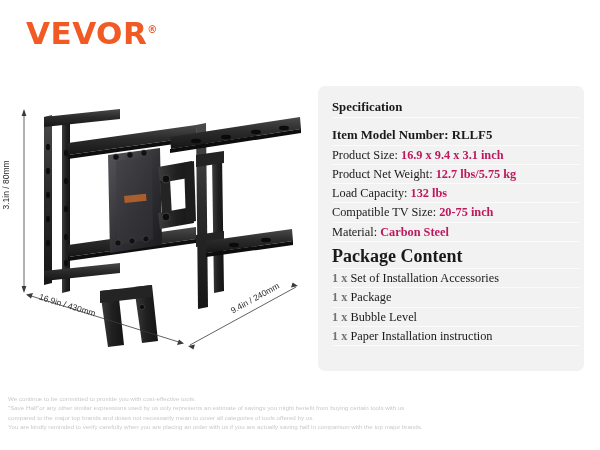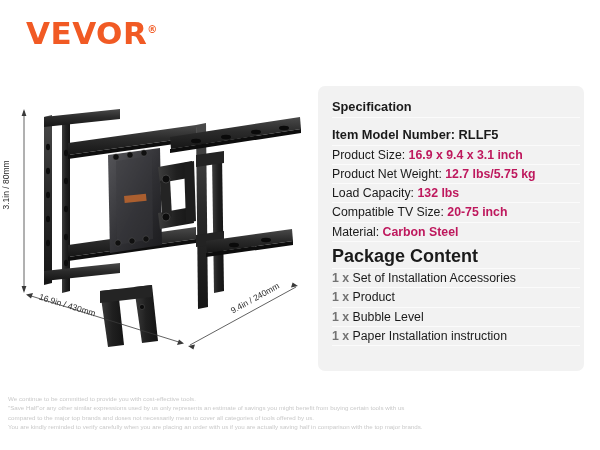--- a/index.html
+++ b/index.html
@@ -79,21 +79,21 @@
     box-sizing: border-box;
     padding: 12px 4px 10px 14px;
   }
   .spec-row {
     font-size: 12.3px;
     color: #1a1a1a;
     line-height: 1.0;
     padding: 3px 0 3px 0;
     border-bottom: 1px solid #fbfbfb;
     white-space: nowrap;
-    font-family: Liberation Sans, sans-serif;
+    font-family: Liberation Serif, serif;
   }
   .spec-row.head {
     font-weight: bold;
     font-size: 12.8px;
     border-bottom: 1px solid #fbfbfb;
   }
   .spec-row.model {
     font-weight: bold;
     font-size: 12.8px;
     margin-top: 8px;
@@ -286,21 +286,21 @@
 
   <div class="spec-row pkg">Package Content</div>
 
   <div class="spec-row">
     <span class="pkg-qty">1 x</span>
     <span class="pkg-item">Set of Installation Accessories</span>
   </div>
 
   <div class="spec-row">
     <span class="pkg-qty">1 x</span>
-    <span class="pkg-item">Product</span>
+    <span class="pkg-item">Package</span>
   </div>
 
   <div class="spec-row">
     <span class="pkg-qty">1 x</span>
     <span class="pkg-item">Bubble Level</span>
   </div>
 
   <div class="spec-row">
     <span class="pkg-qty">1 x</span>
     <span class="pkg-item">Paper Installation instruction</span>

